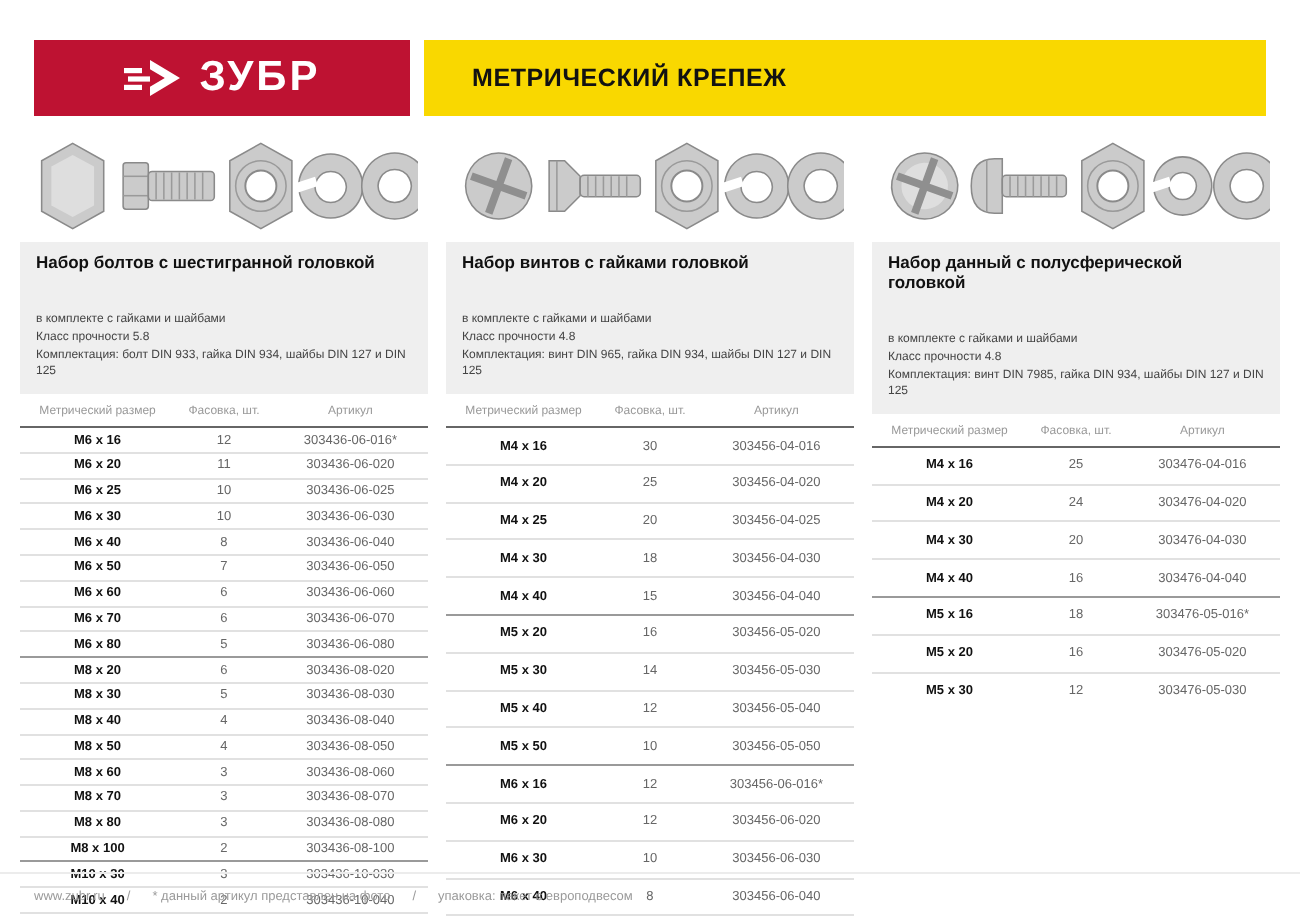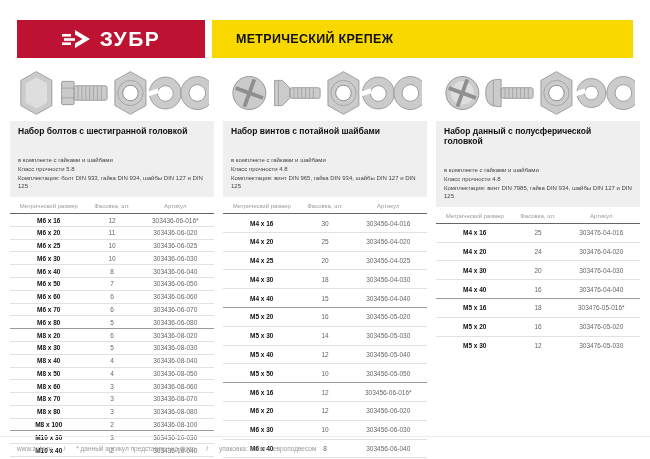--- a/index.html
+++ b/index.html
@@ -284,21 +284,21 @@
 
           <g>
             <path class="m-fill" fill-rule="evenodd" d="M155,9.5 a16.5,16.5 0 1 0 0.01,0 Z M155,18.5 a8,8 0 1 1 -0.01,0 Z"></path>
             <rect x="136" y="23" width="12" height="5" fill="#fff" transform="rotate(-18 142 25.5)"></rect>
           </g>
 
           <path class="m-fill" fill-rule="evenodd" d="M188,9 a17,17 0 1 0 0.01,0 Z M188,17.5 a8.5,8.5 0 1 1 -0.01,0 Z"></path>
         </svg>
       </div>
       <div class="desc">
-        <h3>Набор винтов с потайной шайбами</h3>
+        <h3>Набор винтов с гайками головкой</h3>
         <p>в комплекте с гайками и шайбами</p>
         <p>Класс прочности 4.8</p>
         <p>Комплектация: винт DIN 965, гайка DIN 934, шайбы DIN 127 и DIN 125</p>
       </div>
       <table>
         <colgroup>
             <col class="c-size">
             <col class="c-pack">
             <col class="c-sku">
           </colgroup>

